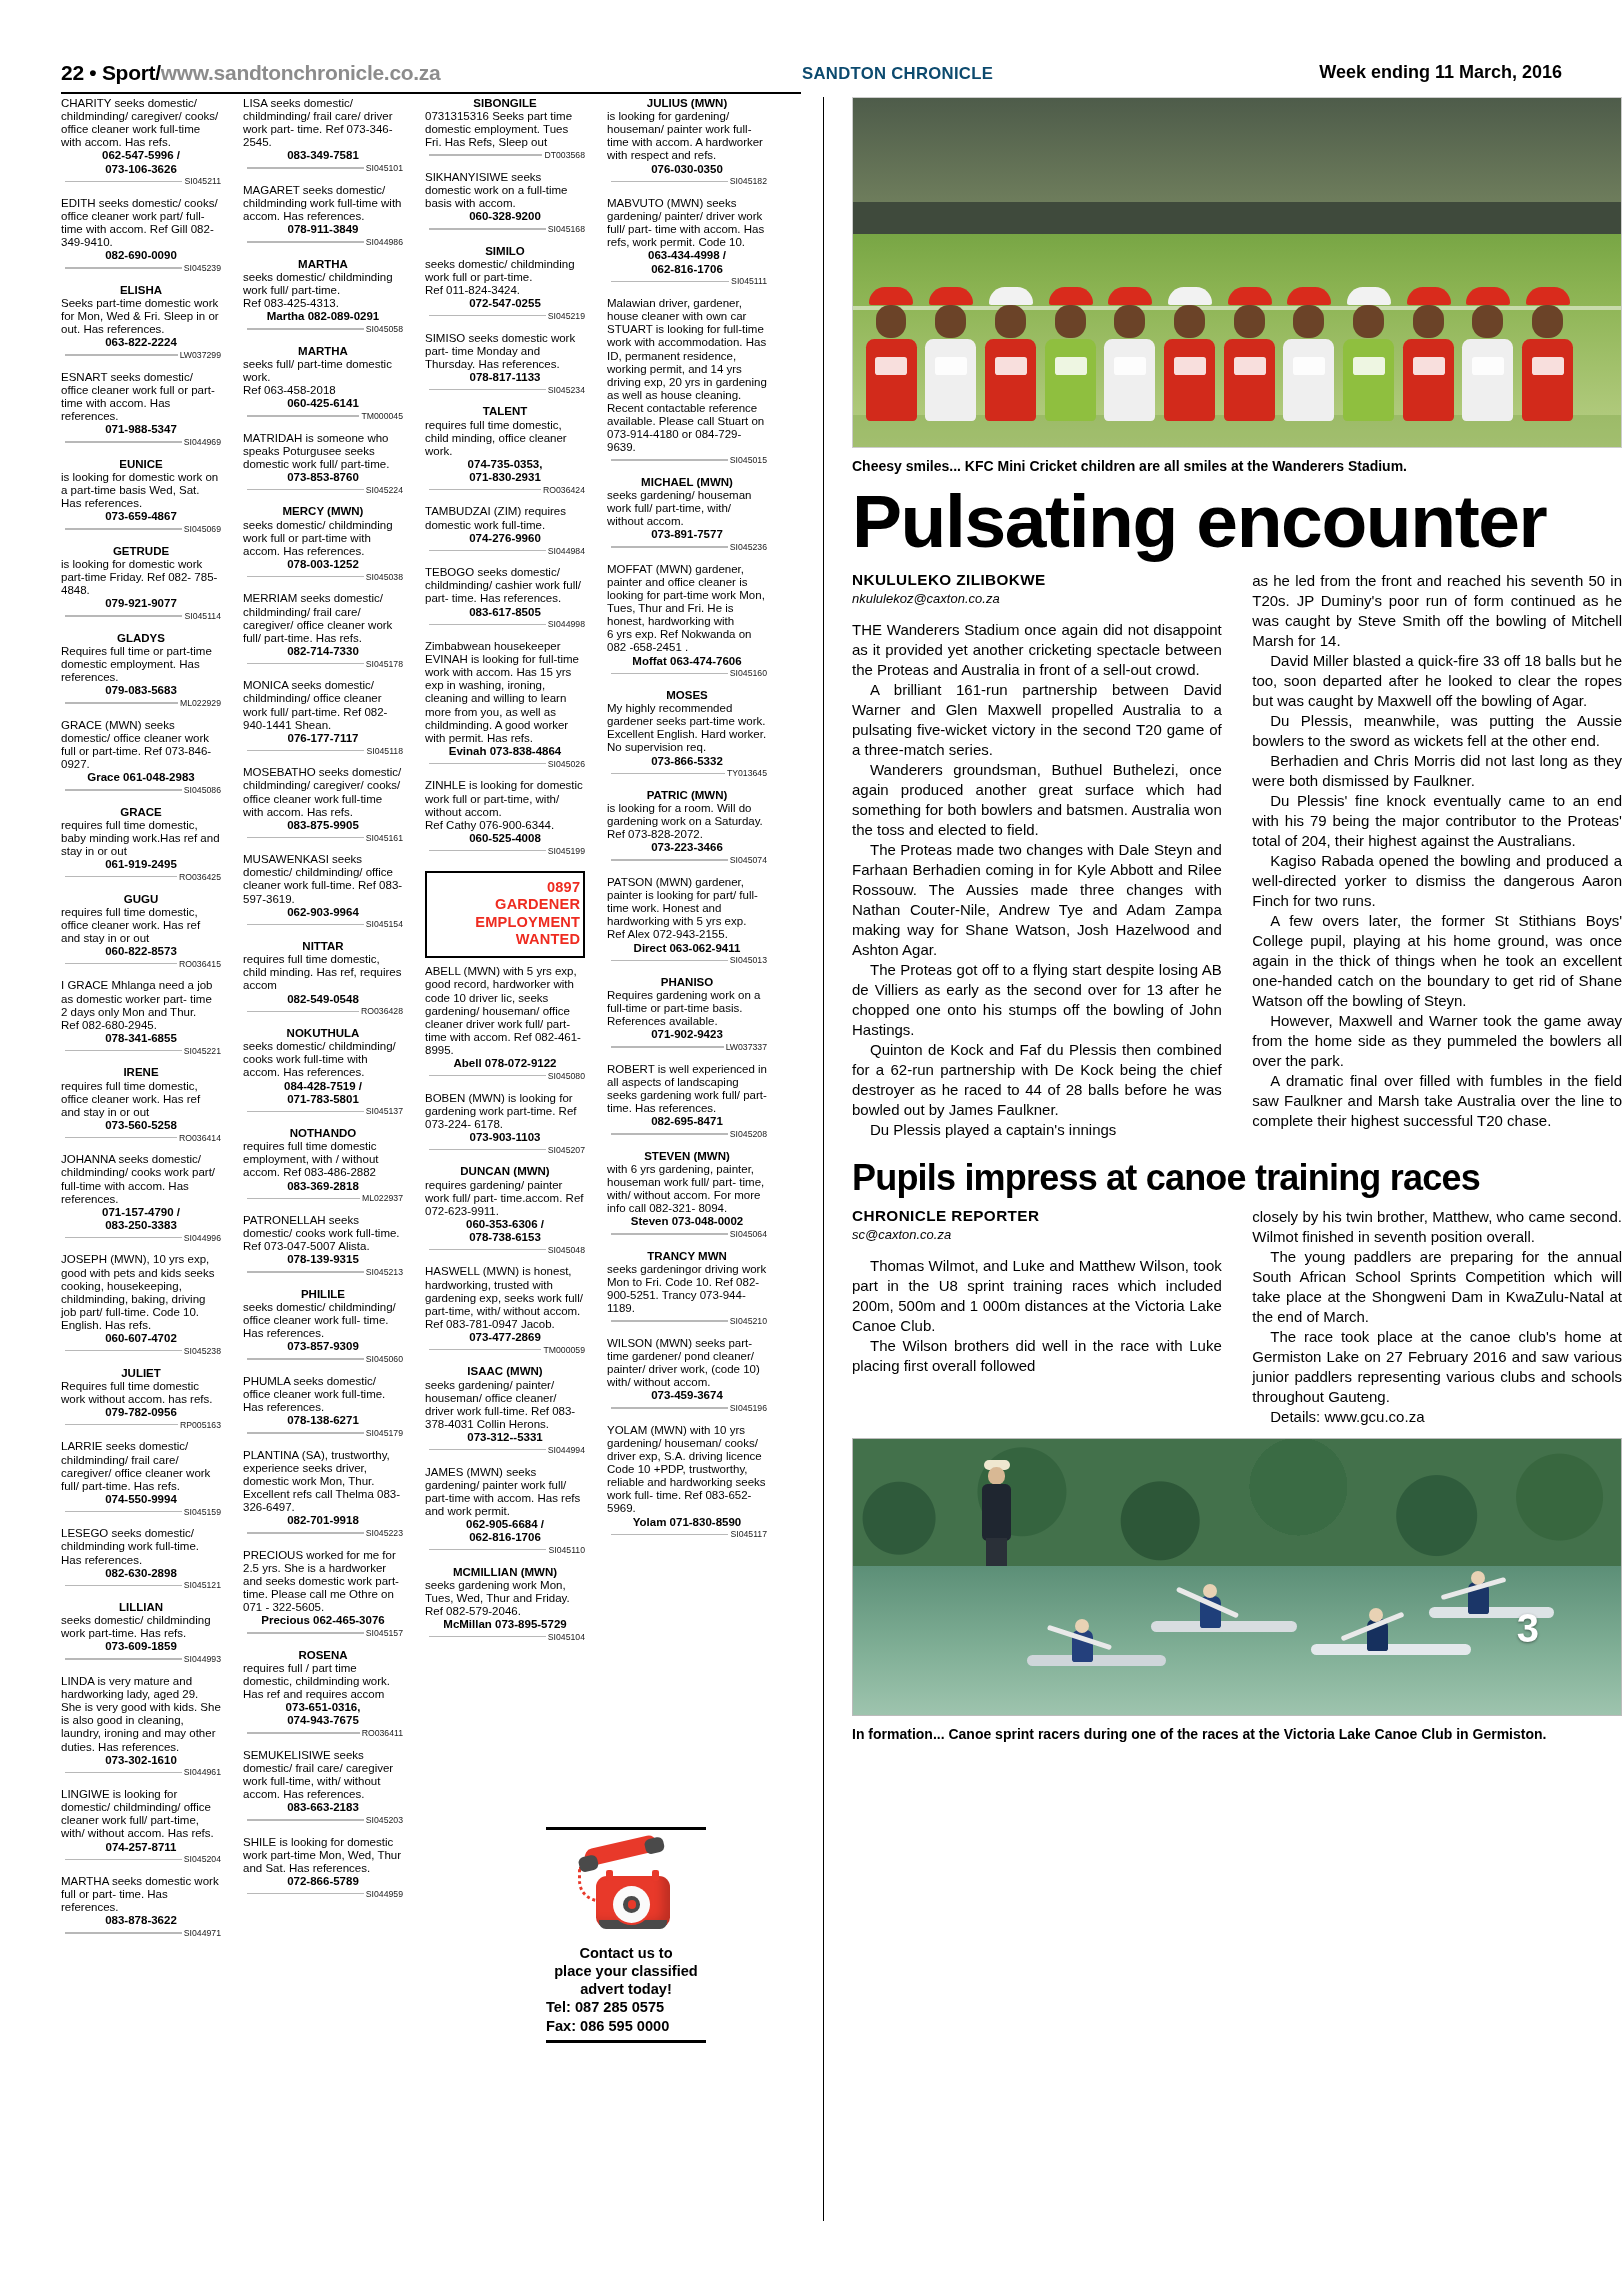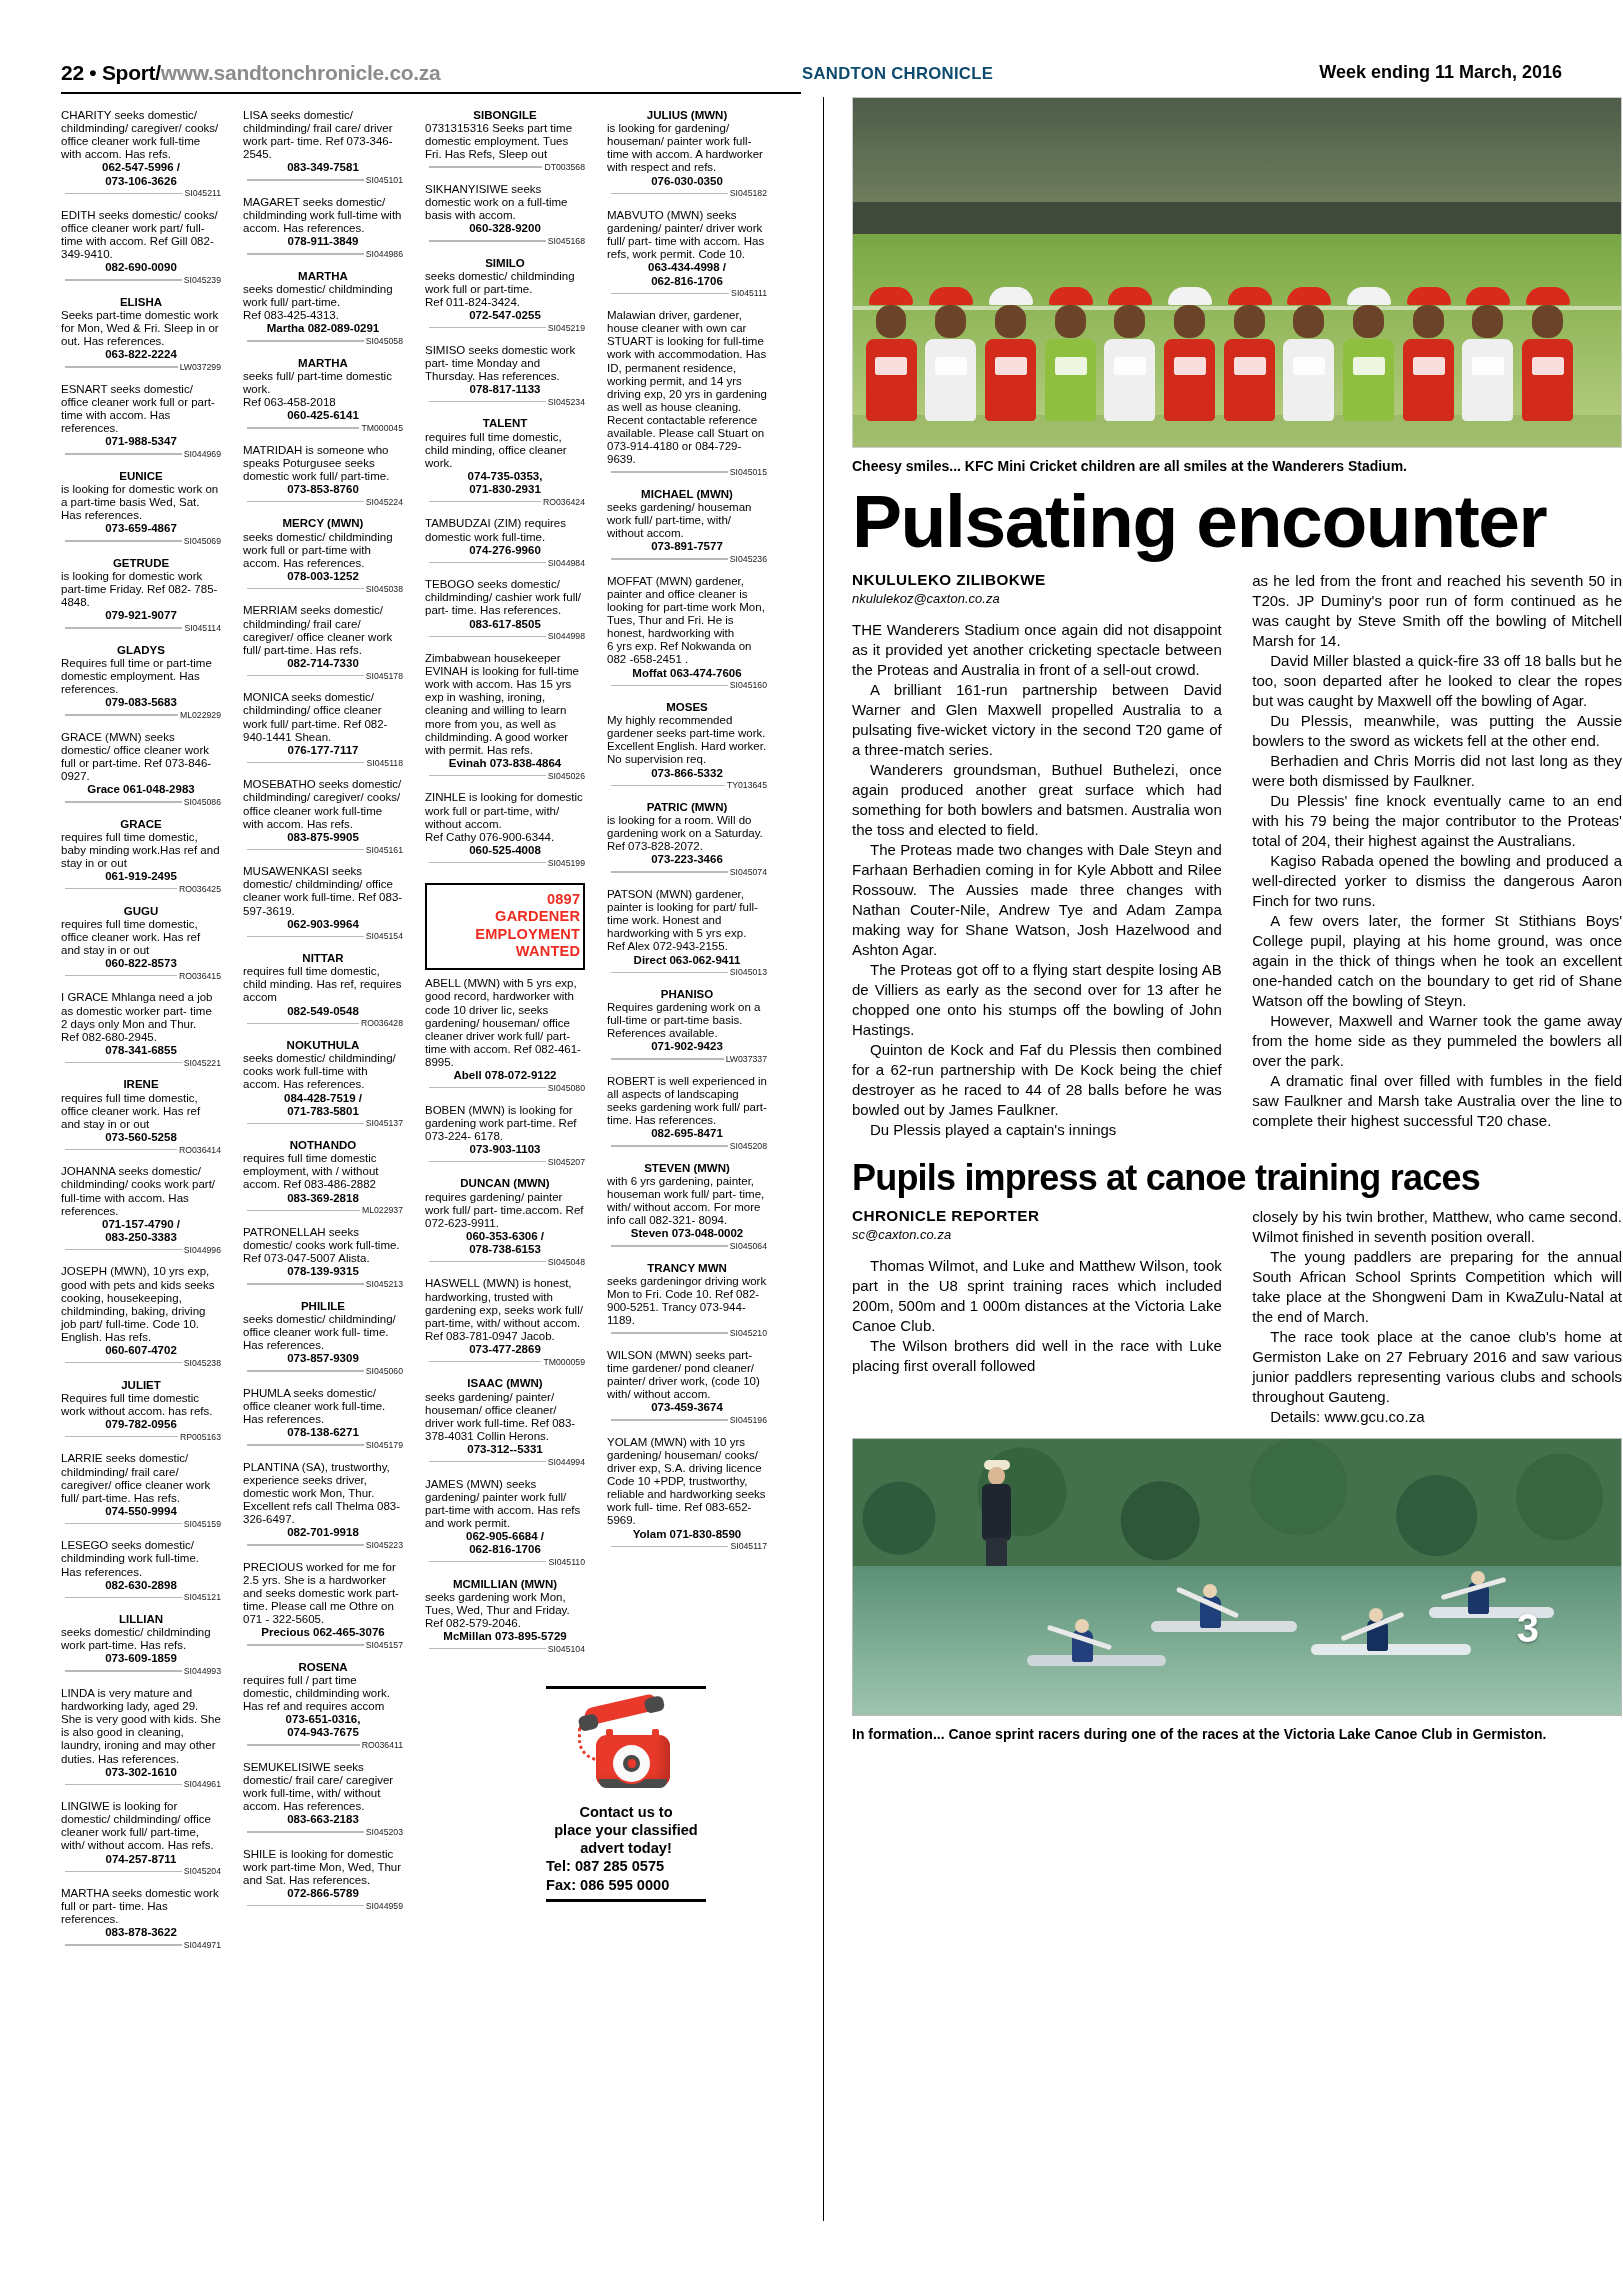--- a/index.html
+++ b/index.html
@@ -8,21 +8,21 @@
   
   #masthead{position:absolute;left:61px;top:61px;width:1501px;height:29px;}
   .mh-left{position:absolute;left:0;top:0;font-weight:700;font-size:21px;letter-spacing:-0.3px;white-space:nowrap;}
   .mh-left .pg{color:#000;}
   .mh-left .url{color:#8c8c8c;}
   .mh-mid{position:absolute;left:741px;top:2.8px;color:#0c4a6e;font-weight:700;font-size:16.7px;letter-spacing:0.3px;}
   .mh-right{position:absolute;right:0;top:1.4px;font-weight:700;font-size:18px;white-space:nowrap;}
   #mh-rule{position:absolute;left:61px;top:92px;width:740px;height:2.1px;background:#000;}
 
   
-  #classifieds{position:absolute;left:61px;top:109px;width:740px;height:2124px;}
+  #classifieds{position:absolute;left:61px;top:97px;width:740px;height:2124px;}
   .ccol{position:absolute;top:0;width:160px;}
   .ccol.c1{left:0;}
   .ccol.c2{left:182px;}
   .ccol.c3{left:364px;}
   .ccol.c4{left:546px;}
 
   .ad{margin-bottom:0;}
   .ad .name{font-weight:700;font-size:11.5px;text-align:center;line-height:1.14;}
   .ad .body{font-size:11.5px;line-height:1.14;text-align:left;}
   .ad .phone{font-weight:700;font-size:11.5px;text-align:right;line-height:1.14;}
@@ -30,21 +30,21 @@
   .ad-rule{position:relative;height:11px;margin-top:1.4px;}
   .ad-rule .ln{position:absolute;left:4.2px;right:0;top:3.5px;height:1.4px;background:#b8b8b8;}
   .ad-rule .ref{position:absolute;right:0;top:-0.7px;font-size:8.7px;color:#1a1a1a;background:#fff;padding-left:2.1px;}
   .gap{height:9px;}
 
   
   .gardener-box{border:2.1px solid #000;padding:6.2px 2.8px 7.6px;text-align:right;margin:4.2px 0 7px;}
   .gardener-box div{color:#ee2b20;font-weight:700;font-size:14.6px;line-height:1.2;letter-spacing:0.2px;}
 
   
-  #phonead{position:absolute;left:546px;top:1686px;width:160px;}
+  #phonead{position:absolute;left:546px;top:1827px;width:160px;}
   #phonead .topline{height:2.8px;background:#000;margin-bottom:7px;}
   #phonead .botline{height:2.8px;background:#000;margin-top:5.6px;}
   .phone-art{width:132px;height:104px;margin:0 auto 4.2px;position:relative;}
   .pa-base{position:absolute;left:36px;top:39px;width:74px;height:51px;background:#e8392a;border-radius:11px 11px 9.7px 9.7px;box-shadow:inset -7px -5.6px 9.7px rgba(0,0,0,.18);}
   .pa-foot{position:absolute;left:39px;top:83px;width:68px;height:9.7px;background:#4a4a4a;border-radius:0 0 7px 7px;}
   .pa-dial{position:absolute;left:53px;top:49px;width:37px;height:37px;border-radius:50%;background:#fafafa;box-shadow:0 0 0 2.1px #e8392a;}
   .pa-dial:after{content:"";position:absolute;left:10.4px;top:10.4px;width:16.7px;height:16.7px;border-radius:50%;background:#4a4a4a;}
   .pa-dial:before{content:"";position:absolute;left:14.6px;top:14.6px;width:8.3px;height:8.3px;border-radius:50%;background:#e8392a;z-index:2;}
   .pa-cradleL{position:absolute;left:46px;top:33px;width:7px;height:11px;background:#e8392a;border-radius:2.1px;}
   .pa-cradleR{position:absolute;left:92px;top:33px;width:7px;height:11px;background:#e8392a;border-radius:2.1px;}

